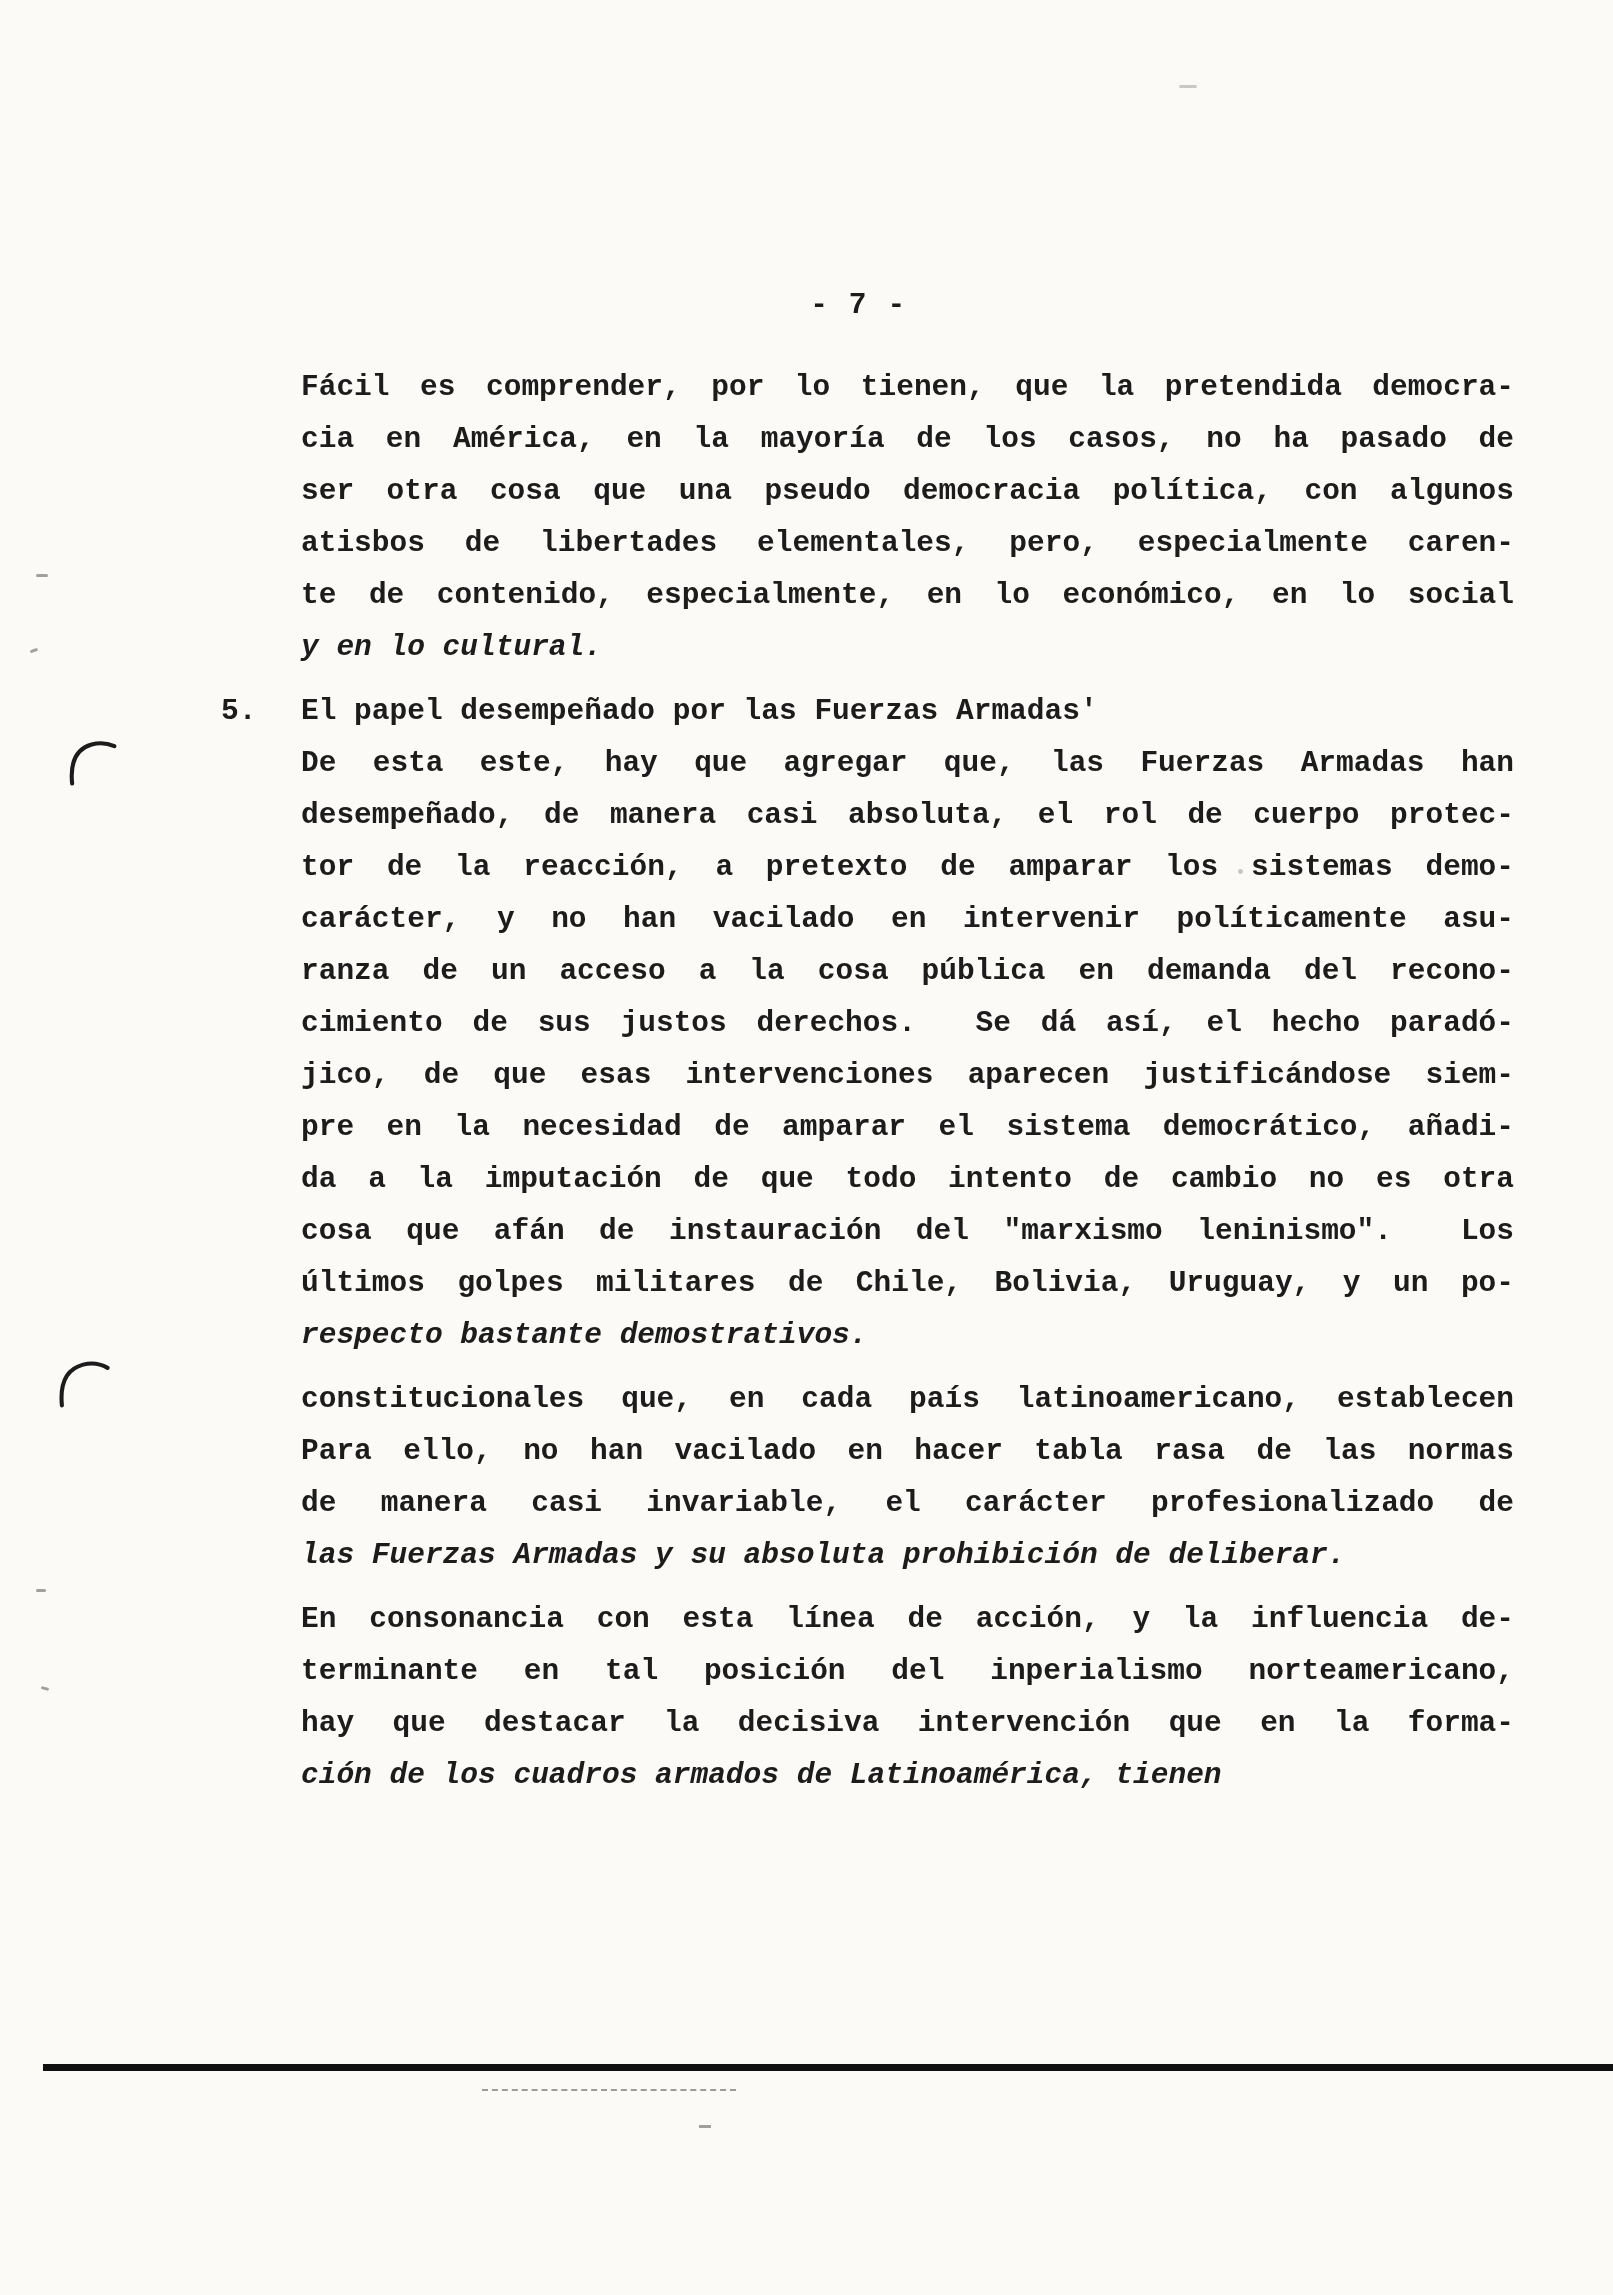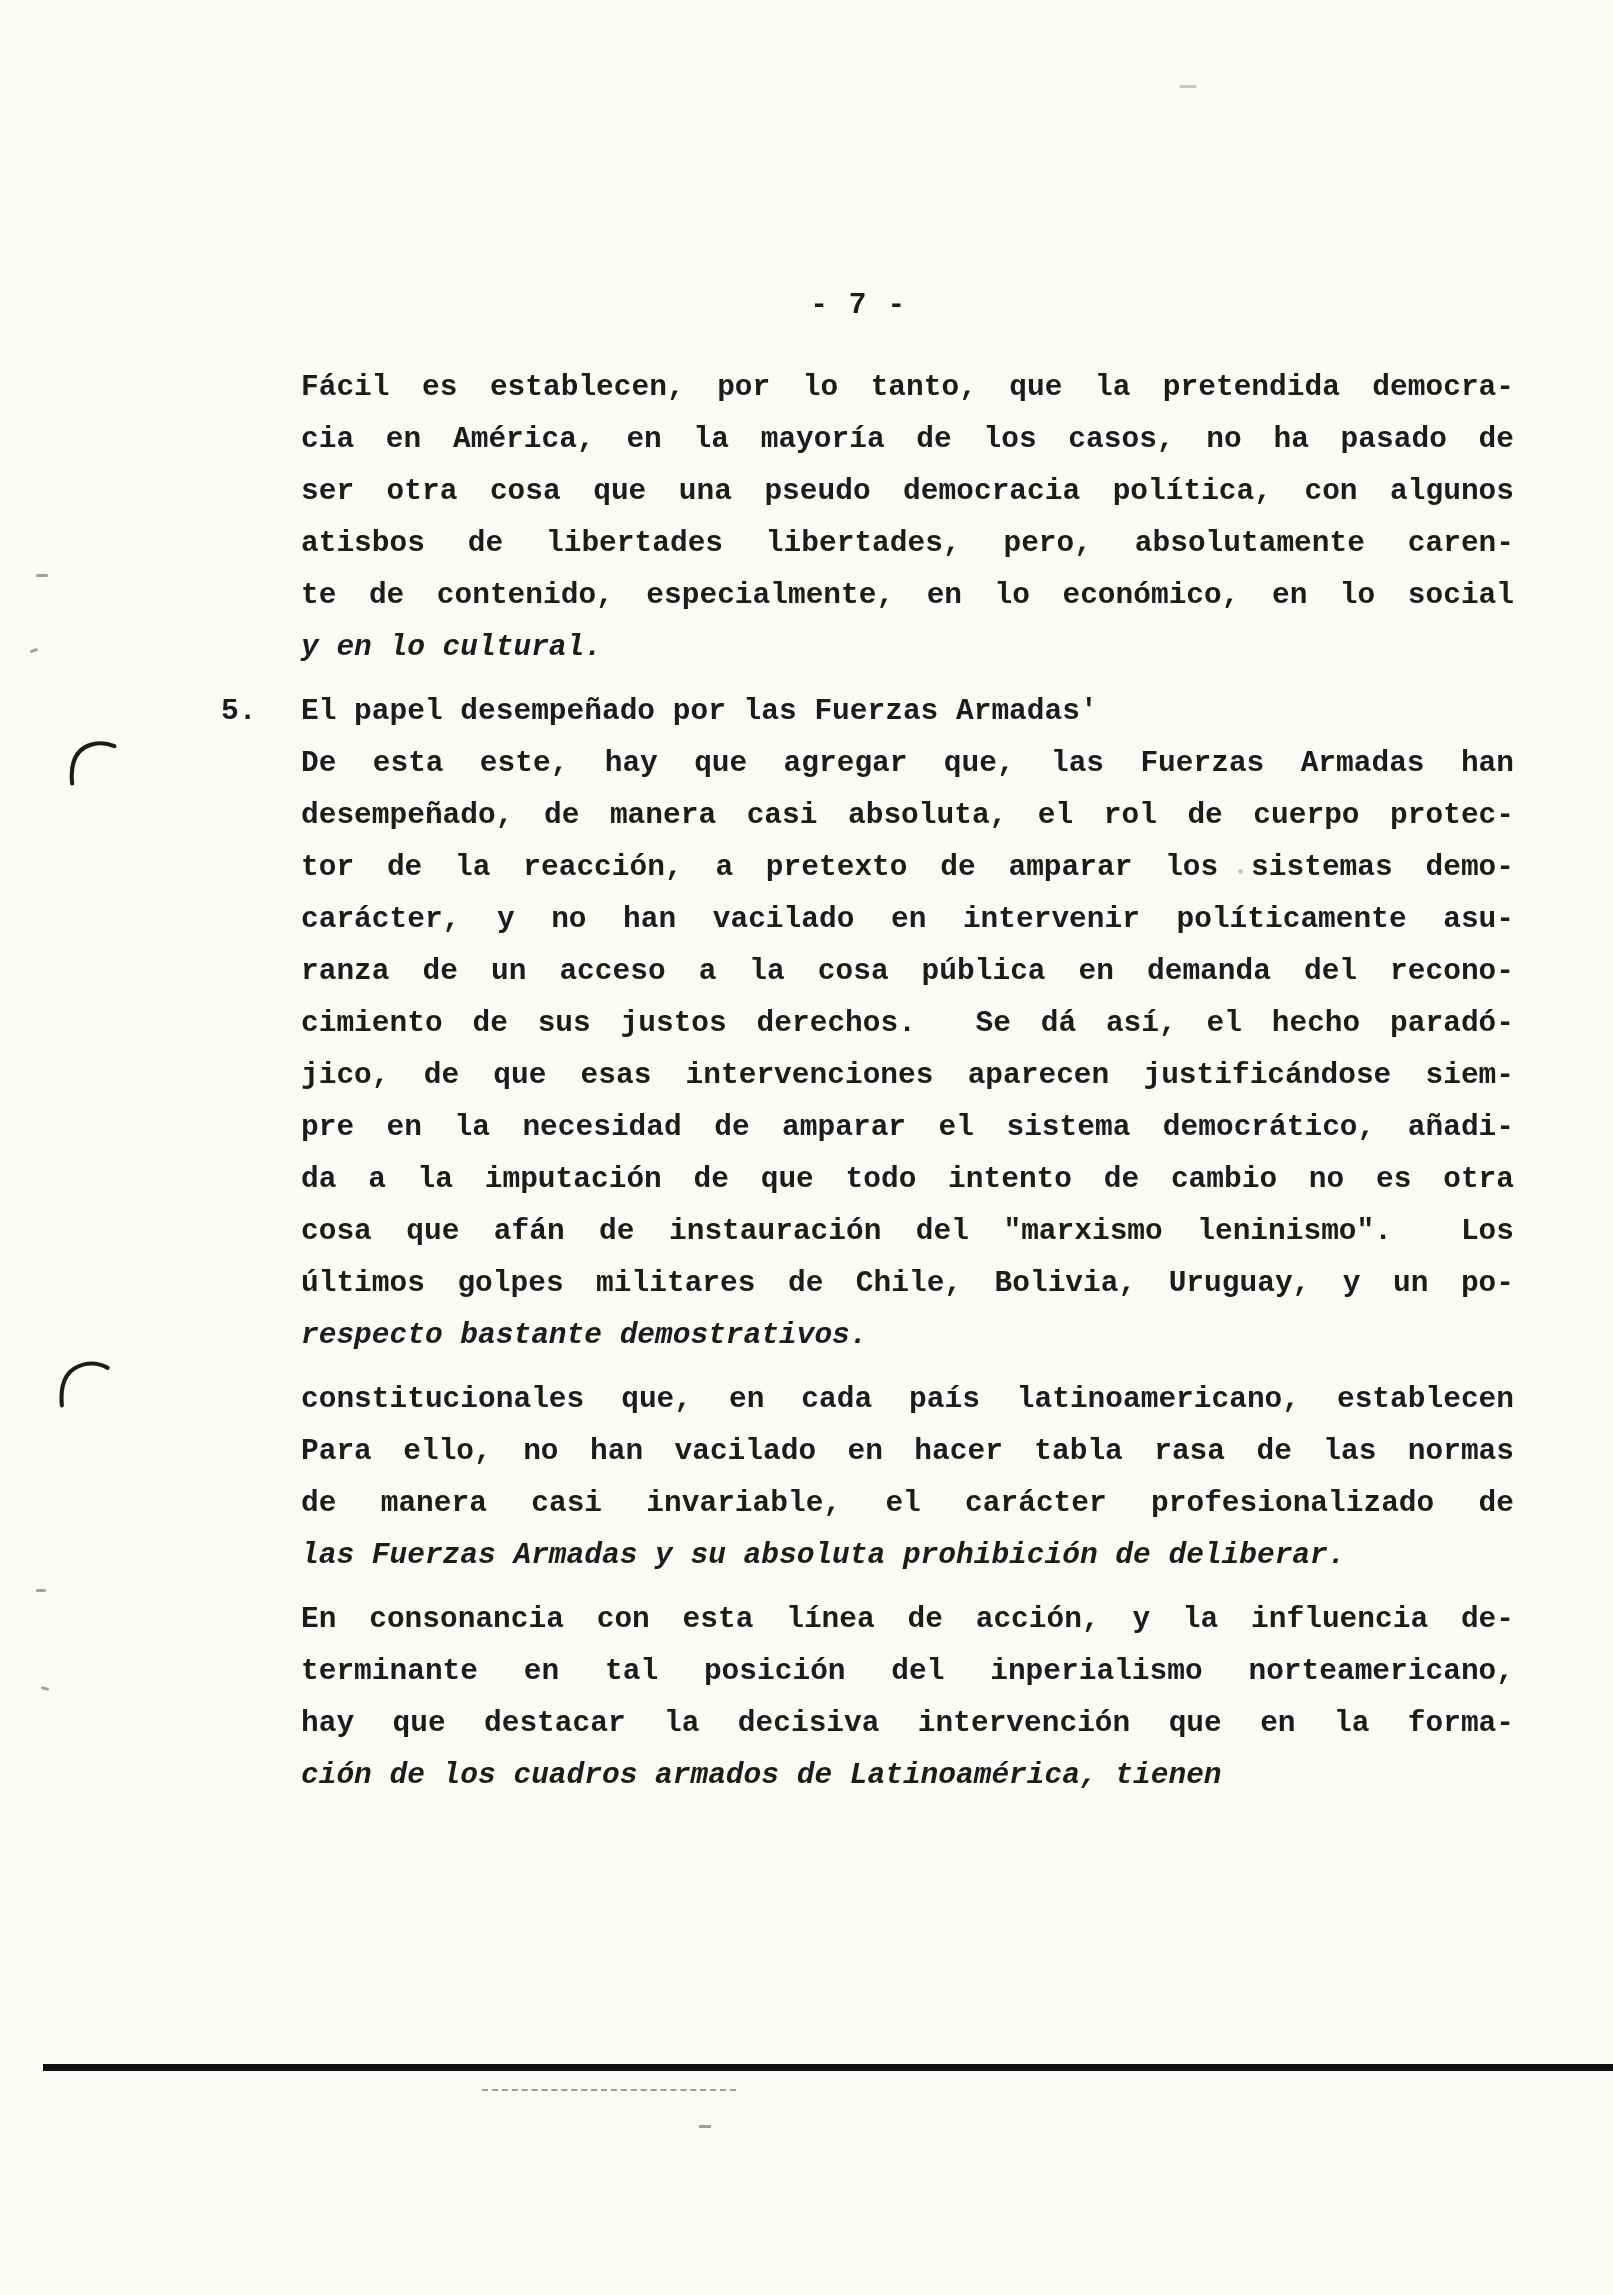--- a/index.html
+++ b/index.html
@@ -59,24 +59,24 @@
 </head>
 <body>
 
 <div class="page">
 
   <div class="page-number">- 7 -</div>
 
   <div class="text-block">
 
     <div class="paragraph">
-        <div class="line">Fácil es establecen, por lo tanto, que la pretendida democra-</div>
+        <div class="line">Fácil es comprender, por lo tienen, que la pretendida democra-</div>
         <div class="line">cia en América, en la mayoría de los casos, no ha pasado de</div>
         <div class="line">ser otra cosa que una pseudo democracia política, con algunos</div>
-        <div class="line">atisbos de libertades libertades, pero, absolutamente caren-</div>
+        <div class="line">atisbos de libertades elementales, pero, especialmente caren-</div>
         <div class="line">te de contenido, especialmente, en lo económico, en lo social</div>
         <div class="line line-last">y en lo cultural.</div>
       </div>
 
     <div class="section">
 
       <div class="section-heading-row">
         <span class="section-number">5.</span><span class="section-heading">El papel desempeñado por las Fuerzas Armadas</span><span class="heading-tail">'</span>
       </div>
 

